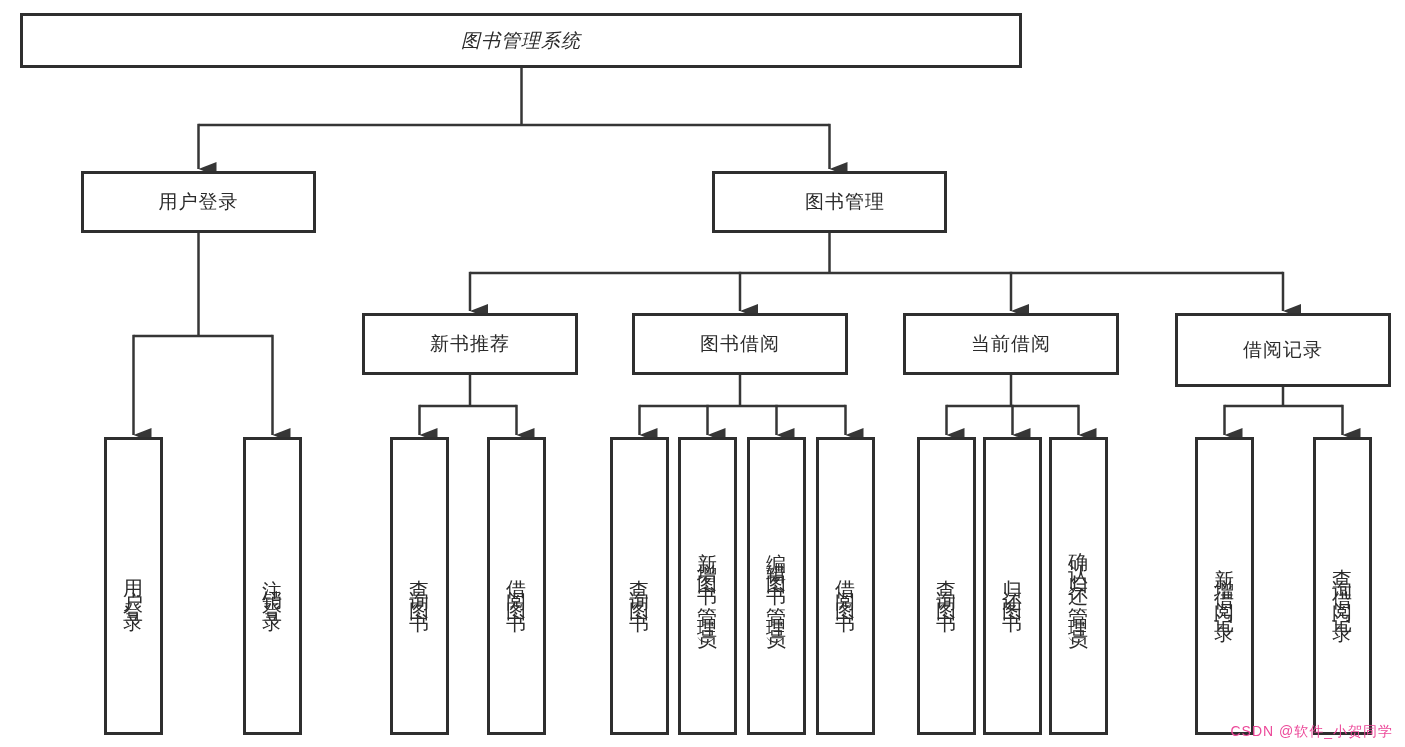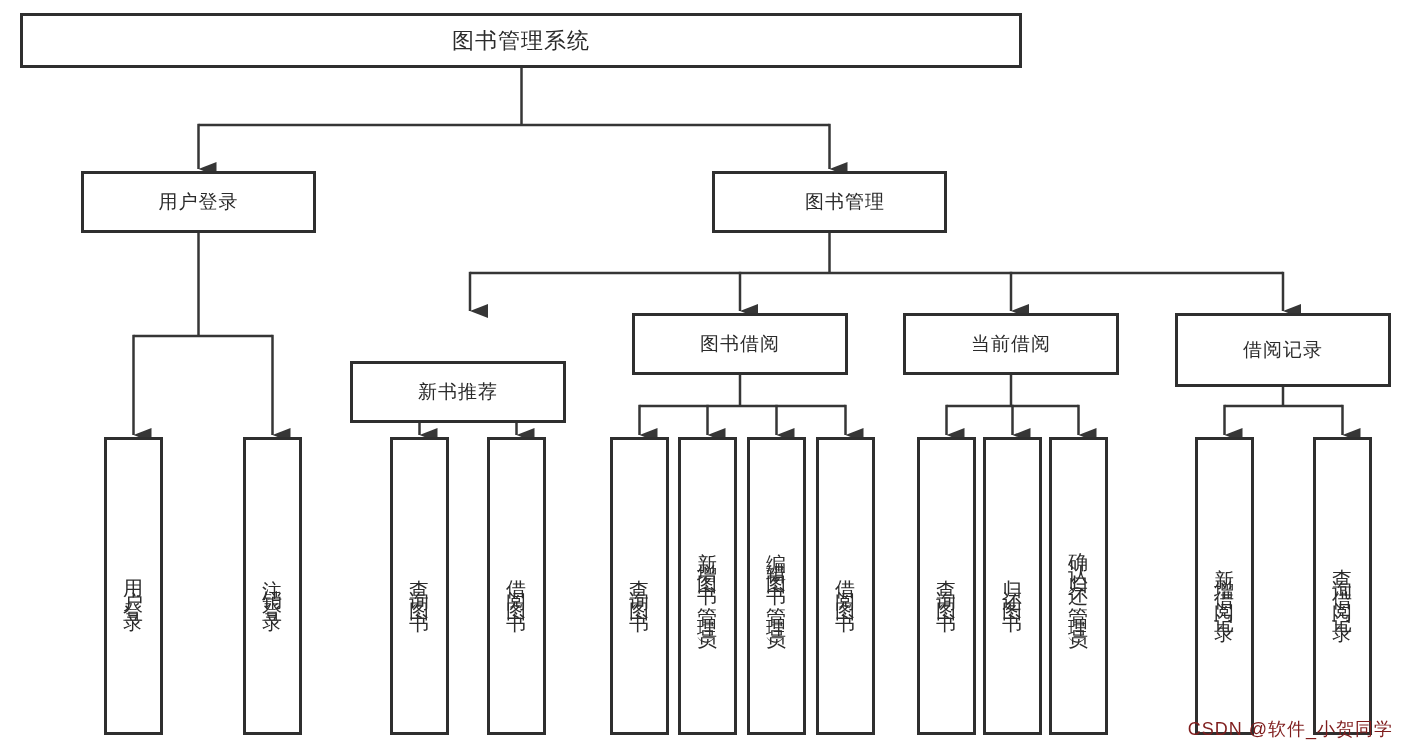--- a/index.html
+++ b/index.html
@@ -13,33 +13,33 @@
   .connectors{position:absolute;left:0;top:0;width:1405px;height:747px;}
   .box{
     position:absolute;
     box-sizing:border-box;
     border:3px solid #2f2f2f;
     background:#ffffff;
     color:#2b2b2b;
     display:flex;align-items:center;justify-content:center;
   }
   .box.h{font-size:19px;letter-spacing:1px;}
-  .box.root{font-size:22px;letter-spacing:1px;}
+  .box.root{font-size:19px;letter-spacing:1px;font-style:italic;}
   .box.v{
     font-size:20px;
     writing-mode:vertical-rl;
     text-orientation:mixed;
     letter-spacing:11px;
     line-height:1;
   }
   .watermark{
     position:absolute;
     right:12px;bottom:6px;
-    font-size:18px;
-    color:#7f1d1d;
+    font-size:14px;
+    color:#ec4899;
     letter-spacing:1px;
     white-space:nowrap;
   }
 </style>
 </head>
 <body>
 
 <div class="canvas">
 
   <svg class="connectors" viewBox="0 0 1405 747" xmlns="http://www.w3.org/2000/svg">
@@ -90,21 +90,21 @@
       <line x1="1224.5" y1="404.8" x2="1224.5" y2="435" marker-end="url(#arrow)"></line>
       <line x1="1342.5" y1="404.8" x2="1342.5" y2="435" marker-end="url(#arrow)"></line>
     </g>
   </svg>
 
   <div class="box h root" style="left:20px;top:13px;width:1002px;height:55px;">图书管理系统</div>
 
   <div class="box h" style="left:81px;top:171px;width:235px;height:62px;">用户登录</div>
   <div class="box h" style="left:712px;top:171px;width:235px;height:62px;padding-left:31px;">图书管理</div>
 
-  <div class="box h" style="left:350px;top:313px;width:216px;height:62px;margin-top:48px;">新书推荐</div>
+  <div class="box h" style="left:362px;top:313px;width:216px;height:62px;">新书推荐</div>
   <div class="box h" style="left:903px;top:313px;width:216px;height:62px;">当前借阅</div>
   <div class="box h" style="left:632px;top:313px;width:216px;height:62px;">图书借阅</div>
   <div class="box h" style="left:1175px;top:313px;width:216px;height:74px;">借阅记录</div>
 
   <div class="box v" style="left:104px;top:437px;width:59px;height:298px;">用户登录</div>
   <div class="box v" style="left:243px;top:437px;width:59px;height:298px;">注销登录</div>
 
   <div class="box v" style="left:390px;top:437px;width:59px;height:298px;">查询图书</div>
   <div class="box v" style="left:487px;top:437px;width:59px;height:298px;">借阅图书</div>
 

